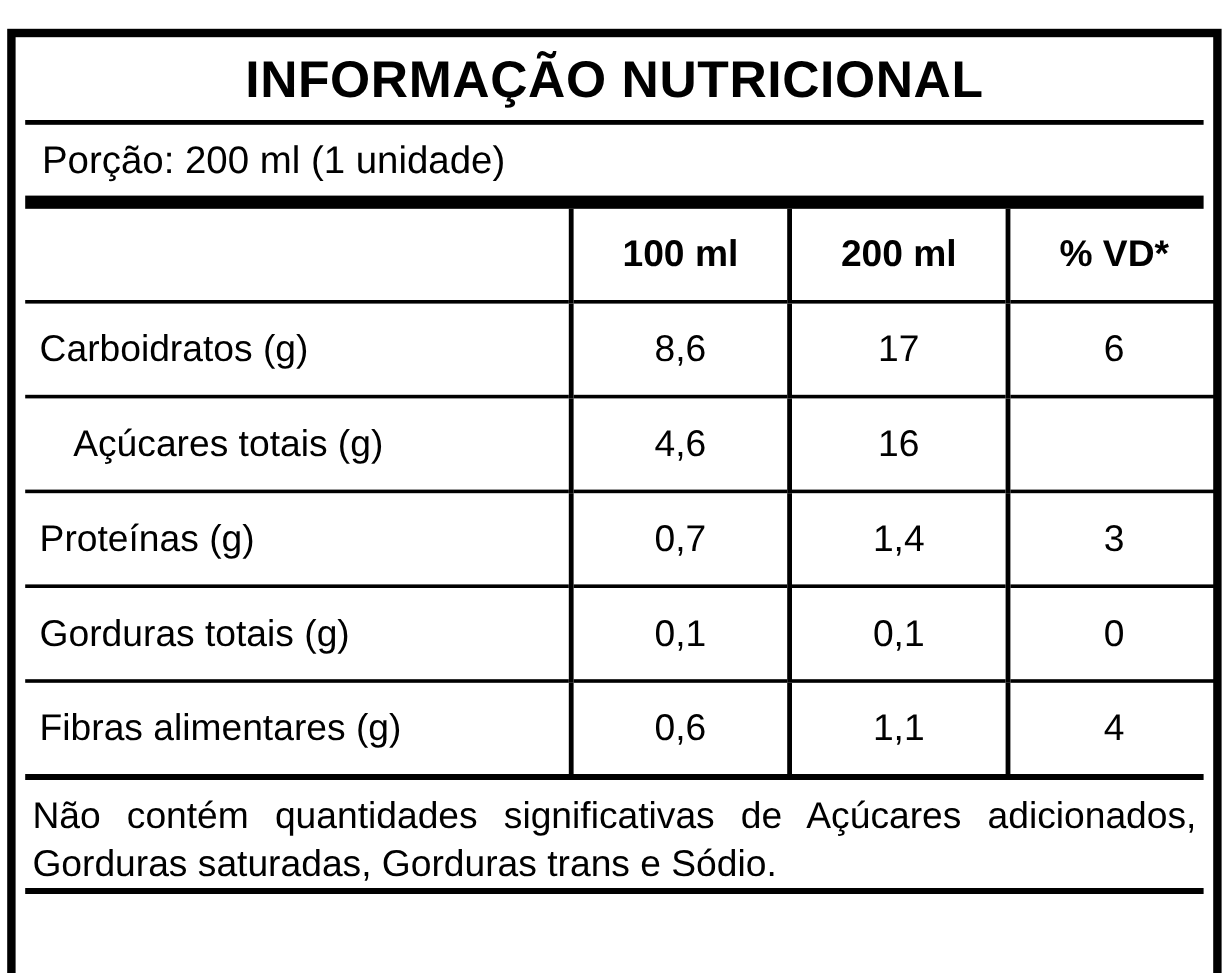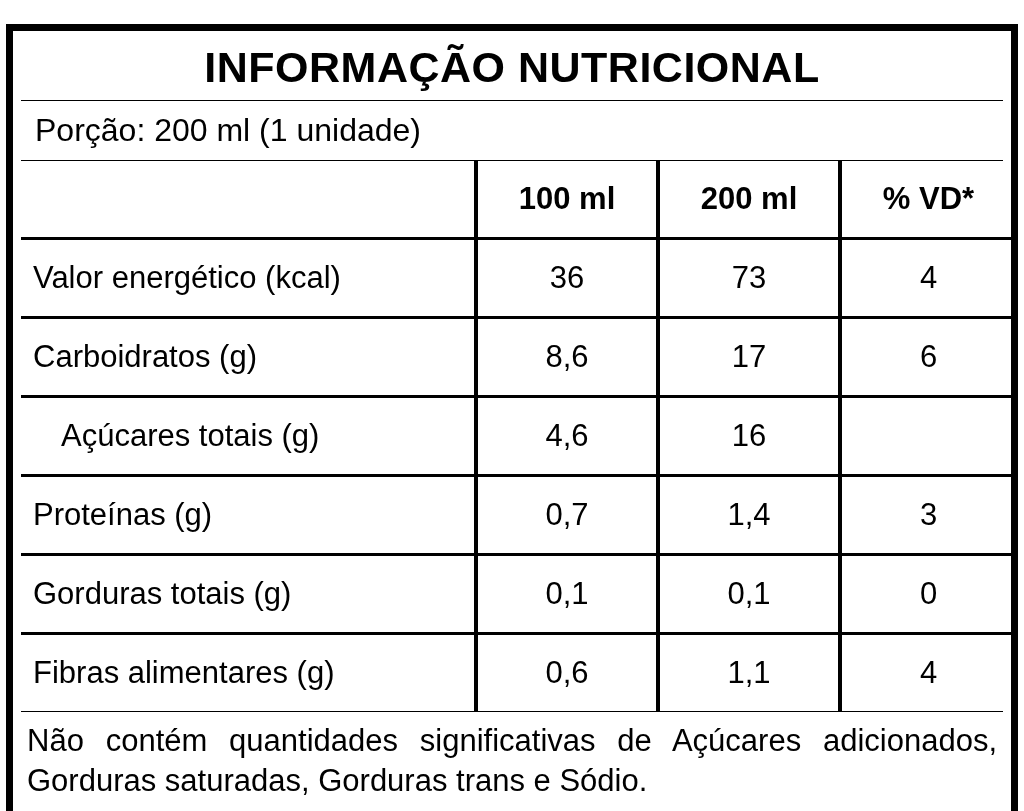--- a/index.html
+++ b/index.html
@@ -94,21 +94,21 @@
   }
   .rule-mid {
     height: 5px;
     background: #000000;
     margin: 0 8px;
   }
   .footnote {
     font-size: 31px;
     text-align: justify;
     text-align-last: left;
-    padding: 10px 14px 15px 14px;
+    padding: 10px 14px 0 14px;
     line-height: 1.28;
   }
   .footnote2 {
     font-size: 29px;
     padding: 8px 14px 6px 14px;
     line-height: 1.15;
   }
   .spacer { flex: 1 1 auto; }
 </style>
 </head>
@@ -134,26 +134,20 @@
       </colgroup>
       <thead>
         <tr>
           <th class="blank"></th>
           <th class="hcol">100 ml</th>
           <th class="hcol">200 ml</th>
           <th class="hcol">% VD*</th>
         </tr>
       </thead>
       <tbody>
-        <tr>
-          <td class="name">Valor energético (kcal)</td>
-          <td class="val">36</td>
-          <td class="val">73</td>
-          <td class="val">4</td>
-        </tr>
         <tr>
           <td class="name">Carboidratos (g)</td>
           <td class="val">8,6</td>
           <td class="val">17</td>
           <td class="val">6</td>
         </tr>
         <tr>
           <td class="name indent">Açúcares totais (g)</td>
           <td class="val">4,6</td>
           <td class="val">16</td>

